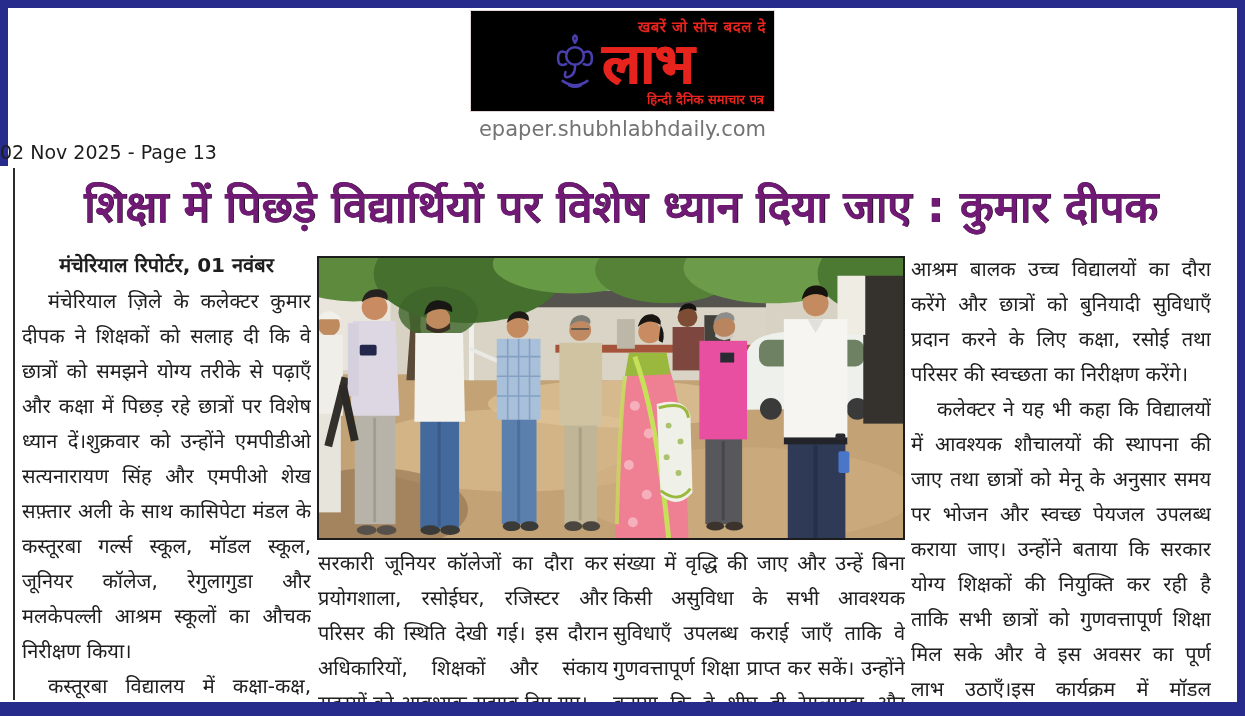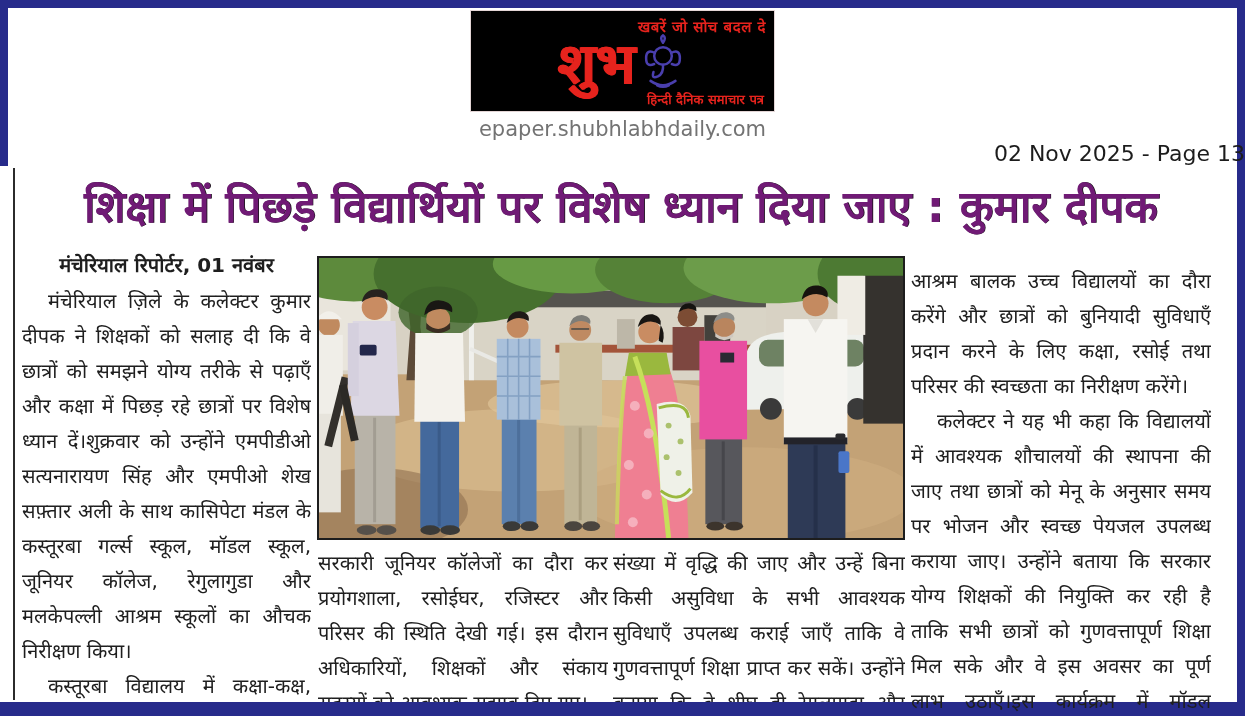--- a/index.html
+++ b/index.html
@@ -35,39 +35,39 @@
     text-shadow:0.8px 0 0 #e6231d, -0.8px 0 0 #e6231d;
   }
   .ganesha { width:44px; height:62px; margin:0 2px; }
   .masthead-tagline-bottom {
     position:absolute; bottom:3px; right:10px;
     color:#e6231d; font-weight:bold; font-size:13px;padding-left:44px;
   }
 
   .site-url  { position:absolute; left:0; width:1245px; top:117px; text-align:center;
                font-size:21px; color:#737373; }
-  .site-date { position:absolute; left:0; width:1245px; top:141px; text-align:right;
-               font-size:22px; color:#1c1c1c; }
+  .site-date { position:absolute; left:0; width:1245px; top:141px; text-align:left;
+               font-size:19px; color:#1c1c1c; }
 
   
   .headline {
     position:absolute; left:30px; top:174px; width:1182px; height:68px;
     text-align:center; font-size:44px; font-weight:800; color:#701a75;
     white-space:nowrap; line-height:66px;
     text-shadow:0.6px 0 0 #131313;
   }
 
   
   .col { position:absolute; overflow:hidden; color:#1e1e1e;
          font-size:20px; line-height:35px; text-align:justify; }
   .col p { text-indent:26px; }
   .col-1 { left:22px;  top:252px; width:289px; height:450px; }
   .col-2 { left:318px; top:546px; width:290px; height:156px; }
   .col-3 { left:613px; top:546px; width:292px; height:156px; }
-  .col-4 { left:911px; top:264px; width:300px; height:450px; }
+  .col-4 { left:911px; top:252px; width:300px; height:450px; }
   .byline { font-weight:bold; text-align:center; font-size:20px; line-height:26px;
             margin-bottom:6px; text-indent:0; }
   .byline div { text-indent:0; }
 
   
   .photo {
     position:absolute; left:317px; top:256px; width:588px; height:284px;
     border:2px solid #1d1d1d; background:#c3a276; overflow:hidden;
   }
   .photo svg { display:block; width:100%; height:100%; }
@@ -79,32 +79,32 @@
 
   <div class="frame-top"></div>
   <div class="frame-right"></div>
   <div class="frame-bottom"></div>
   <div class="frame-left"></div>
   <div class="article-left-rule"></div>
 
   <div class="masthead">
     <div class="masthead-tagline-top">खबरें जो सोच बदल दे</div>
     <div class="masthead-logo-row">
-      <span class="masthead-title">शुभ</span>
       <svg class="ganesha" viewBox="0 0 60 82" aria-hidden="true">
         <g fill="none" stroke="#4a3fae" stroke-width="3.4" stroke-linecap="round">
           <path d="M30 12 Q25 5 30 2 Q35 5 30 12"></path>
           <circle cx="30" cy="30" r="12"></circle>
           <path d="M19 26 Q7 20 7 33 Q7 46 18 41"></path>
           <path d="M41 26 Q53 20 53 33 Q53 46 42 41"></path>
           <path d="M30 42 Q31 54 23 58 Q14 62 17 52"></path>
           <path d="M13 64 Q30 76 47 64"></path>
           <path d="M22 70 Q30 74 38 70"></path>
         </g>
       </svg>
+      <span class="masthead-title">लाभ</span>
     </div>
     <div class="masthead-tagline-bottom">हिन्दी दैनिक समाचार पत्र</div>
   </div>
 
   <div class="site-url">epaper.shubhlabhdaily.com</div>
   <div class="site-date">02 Nov 2025 - Page 13</div>
 
   <div class="headline">शिक्षा में पिछड़े विद्यार्थियों पर विशेष ध्यान दिया जाए : कुमार दीपक</div>
 
   <div class="col col-1">

